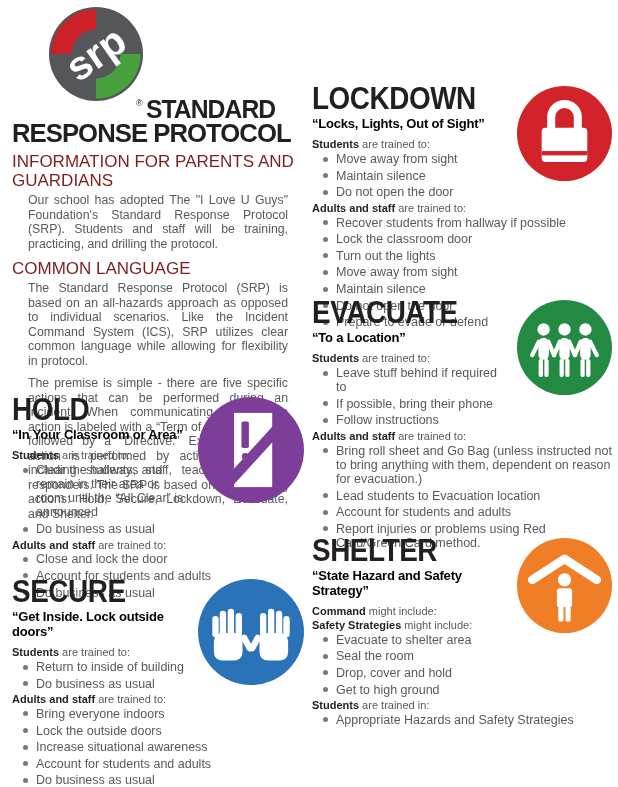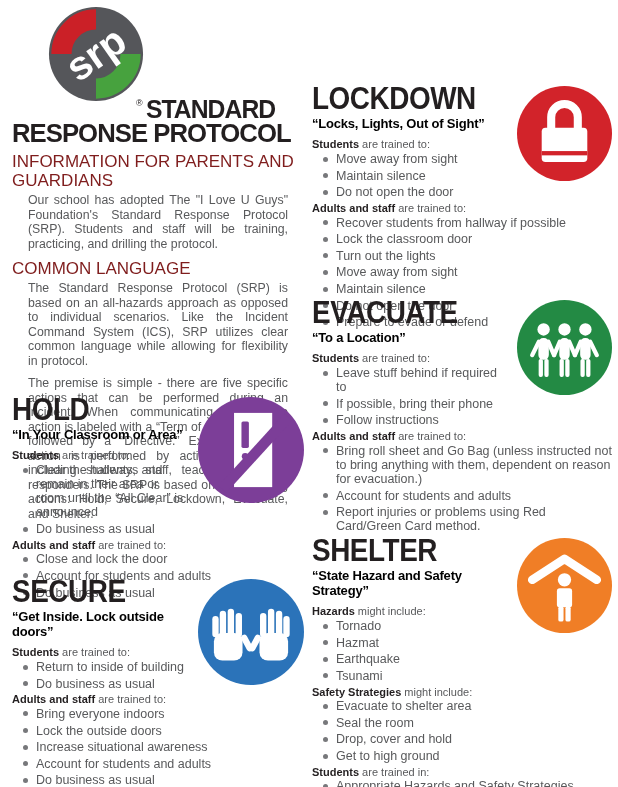--- a/index.html
+++ b/index.html
@@ -204,46 +204,41 @@
       <div class="action-sub">“To a Location”</div>
       <div class="group-label"><span class="gl-b">Students</span><span class="gl-r"> are trained to:</span></div>
       <ul class="bullets">
         <li>Leave stuff behind if required to</li>
         <li>If possible, bring their phone</li>
         <li>Follow instructions</li>
       </ul>
       <div class="group-label"><span class="gl-b">Adults and staff</span><span class="gl-r"> are trained to:</span></div>
       <ul class="bullets">
         <li>Bring roll sheet and Go Bag (unless instructed not to bring anything with them, dependent on reason for evacuation.)</li>
+        <li>Lead students to Evacuation location</li>
         <li>Account for students and adults</li>
         <li>Report injuries or problems using Red Card/Green Card method.</li>
       </ul>
     </section>
 
     <section class="action" style="top:452px">
       <div class="action-icon" style="color: rgb(240, 126, 38);">
         <svg viewBox="0 0 100 100">
           <path d="M16 44 L50 22 L84 44" fill="none" stroke="#ffffff" stroke-width="9" stroke-linecap="round" stroke-linejoin="round"></path>
           <g fill="#ffffff">
             <circle cx="50" cy="44" r="7"></circle>
             <rect x="42" y="53" width="16" height="20" rx="3"></rect>
             <rect x="43.5" y="72" width="5.5" height="16" rx="2"></rect>
             <rect x="51" y="72" width="5.5" height="16" rx="2"></rect>
           </g>
         </svg>
       </div>
       <h1 class="action-title">SHELTER</h1>
       <div class="action-sub">“State Hazard and Safety Strategy”</div>
-      <div class="group-label"><span class="gl-b">Hazards</span><span class="gl-r"> might include:</span></div>
-      <ul class="bullets">
-        <li>Tornado</li>
-        <li>Hazmat</li>
-        <li>Earthquake</li>
-        <li>Tsunami</li>
-      </ul>
+      <div class="group-label"><span class="gl-b">Command</span><span class="gl-r"> might include:</span></div>
       <div class="group-label"><span class="gl-b">Safety Strategies</span><span class="gl-r"> might include:</span></div>
       <ul class="bullets">
         <li>Evacuate to shelter area</li>
         <li>Seal the room</li>
         <li>Drop, cover and hold</li>
         <li>Get to high ground</li>
       </ul>
       <div class="group-label"><span class="gl-b">Students</span><span class="gl-r"> are trained in:</span></div>
       <ul class="bullets">
         <li>Appropriate Hazards and Safety Strategies</li>

